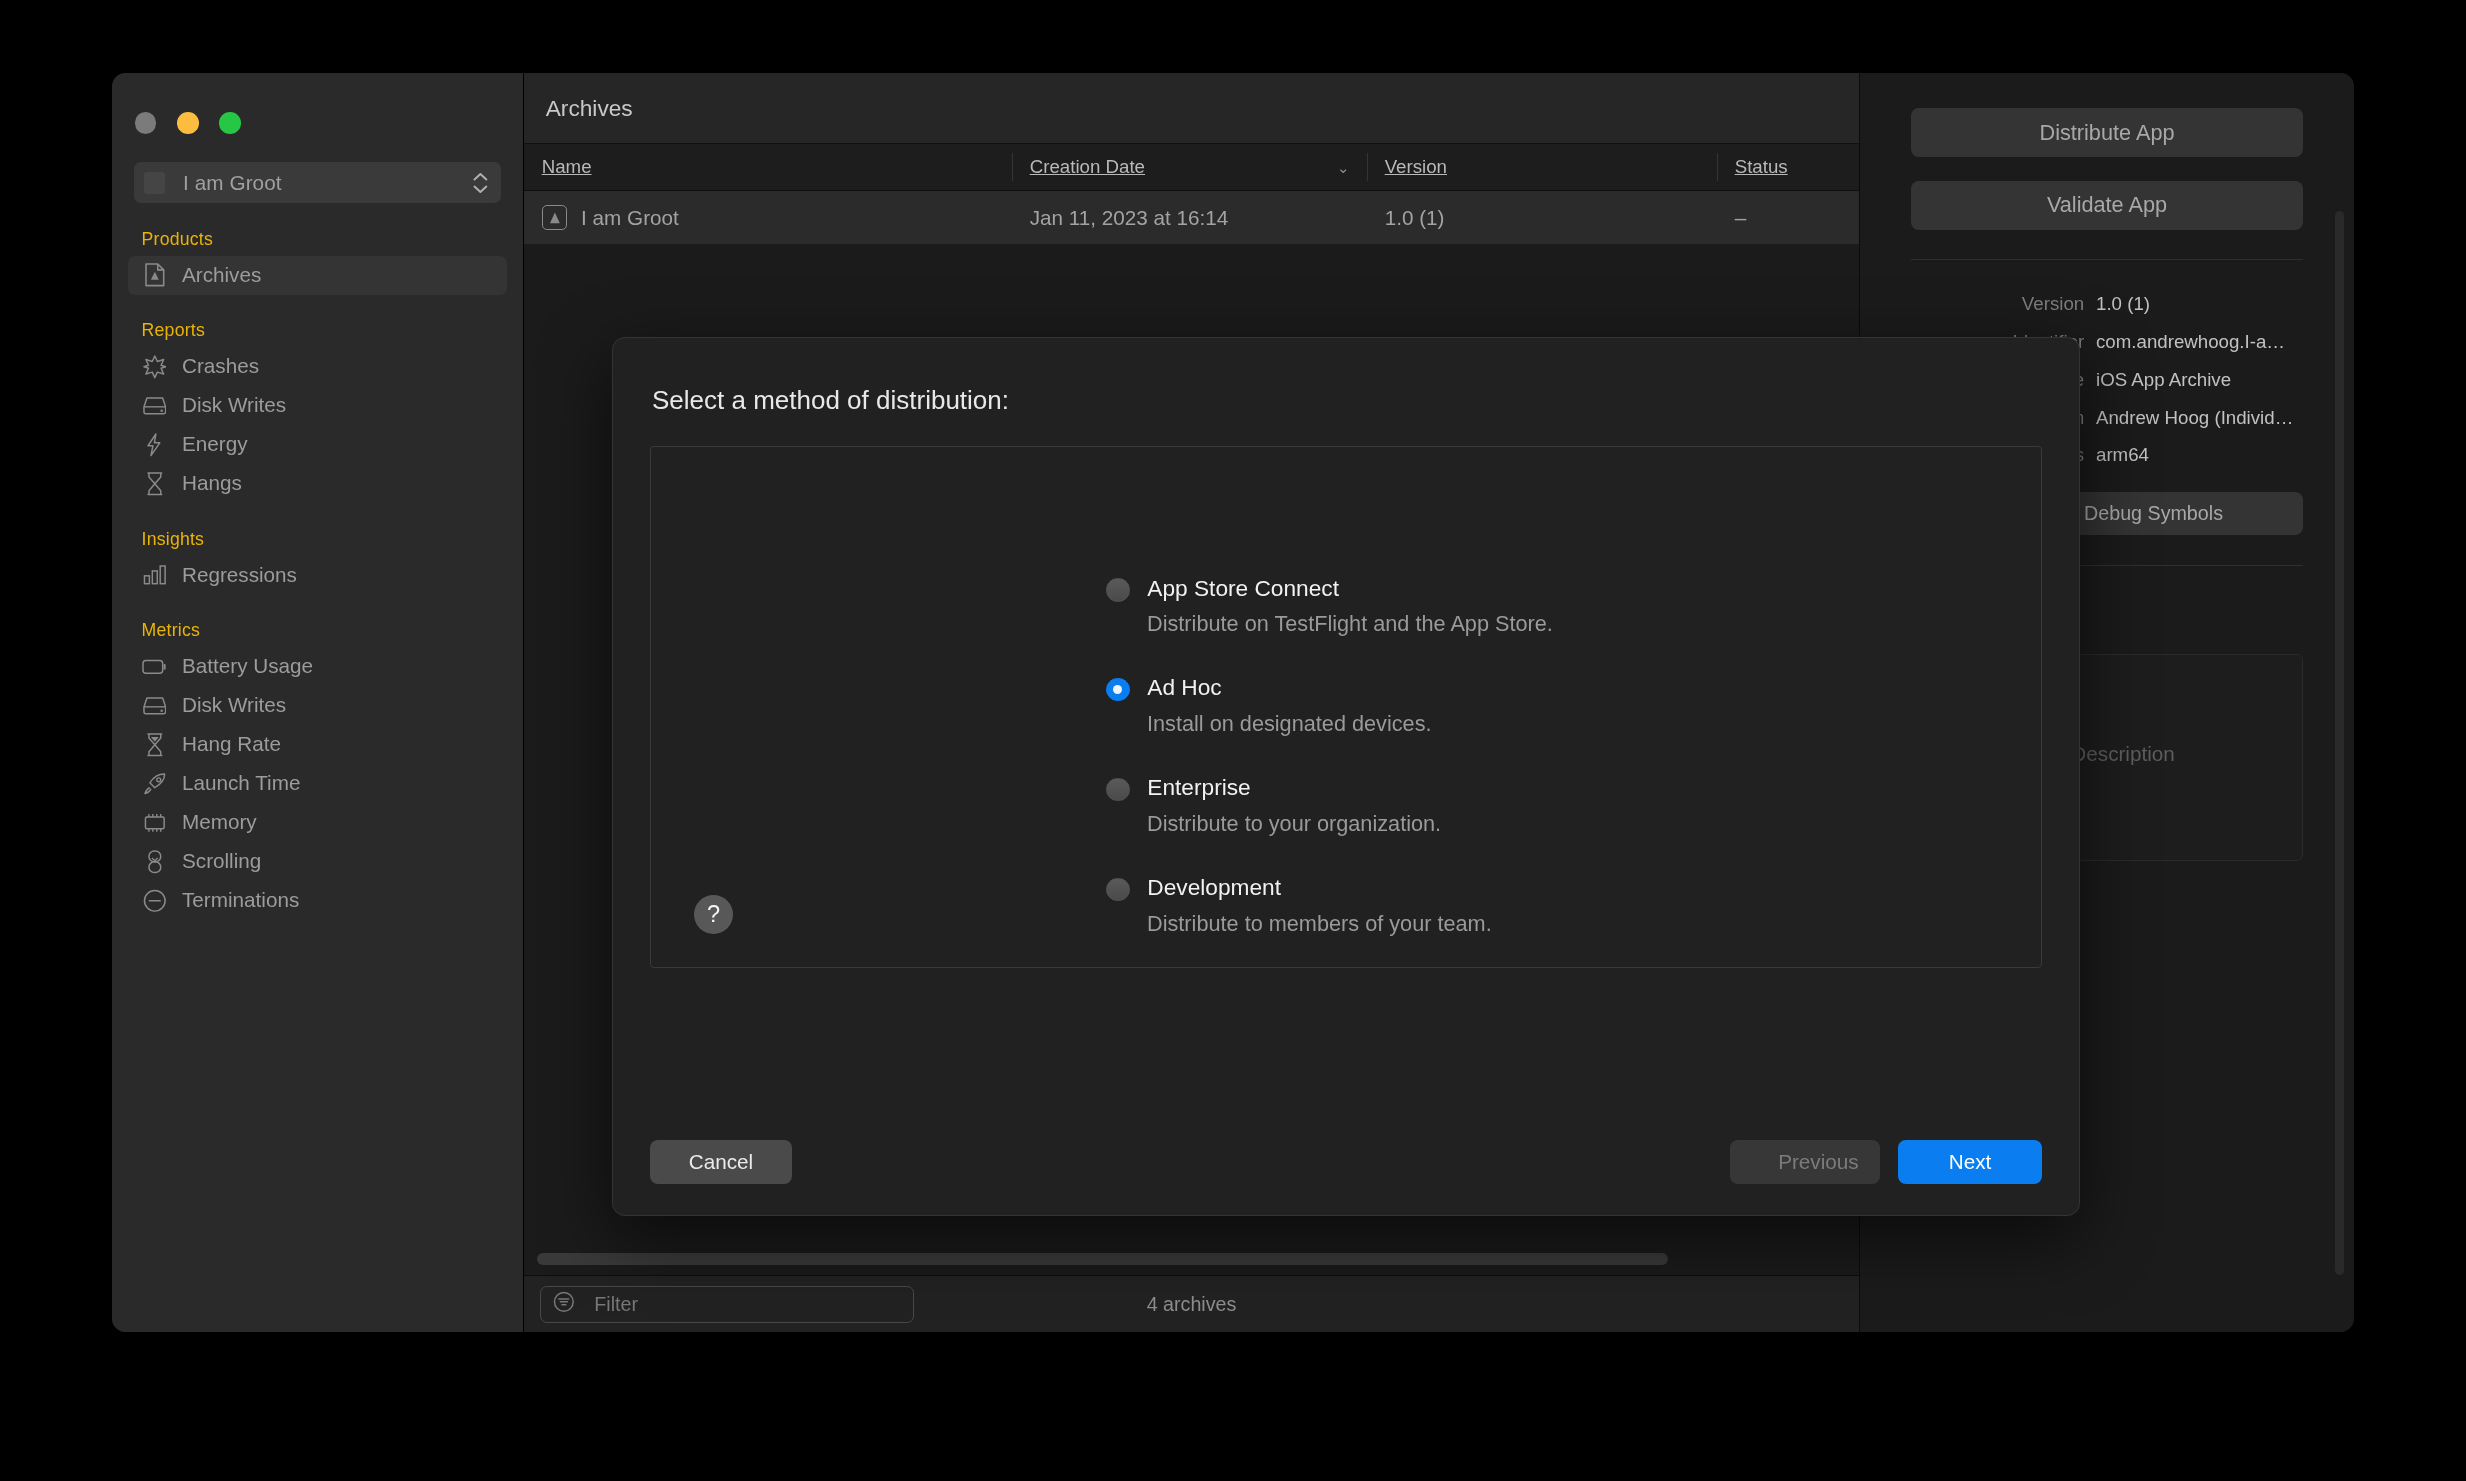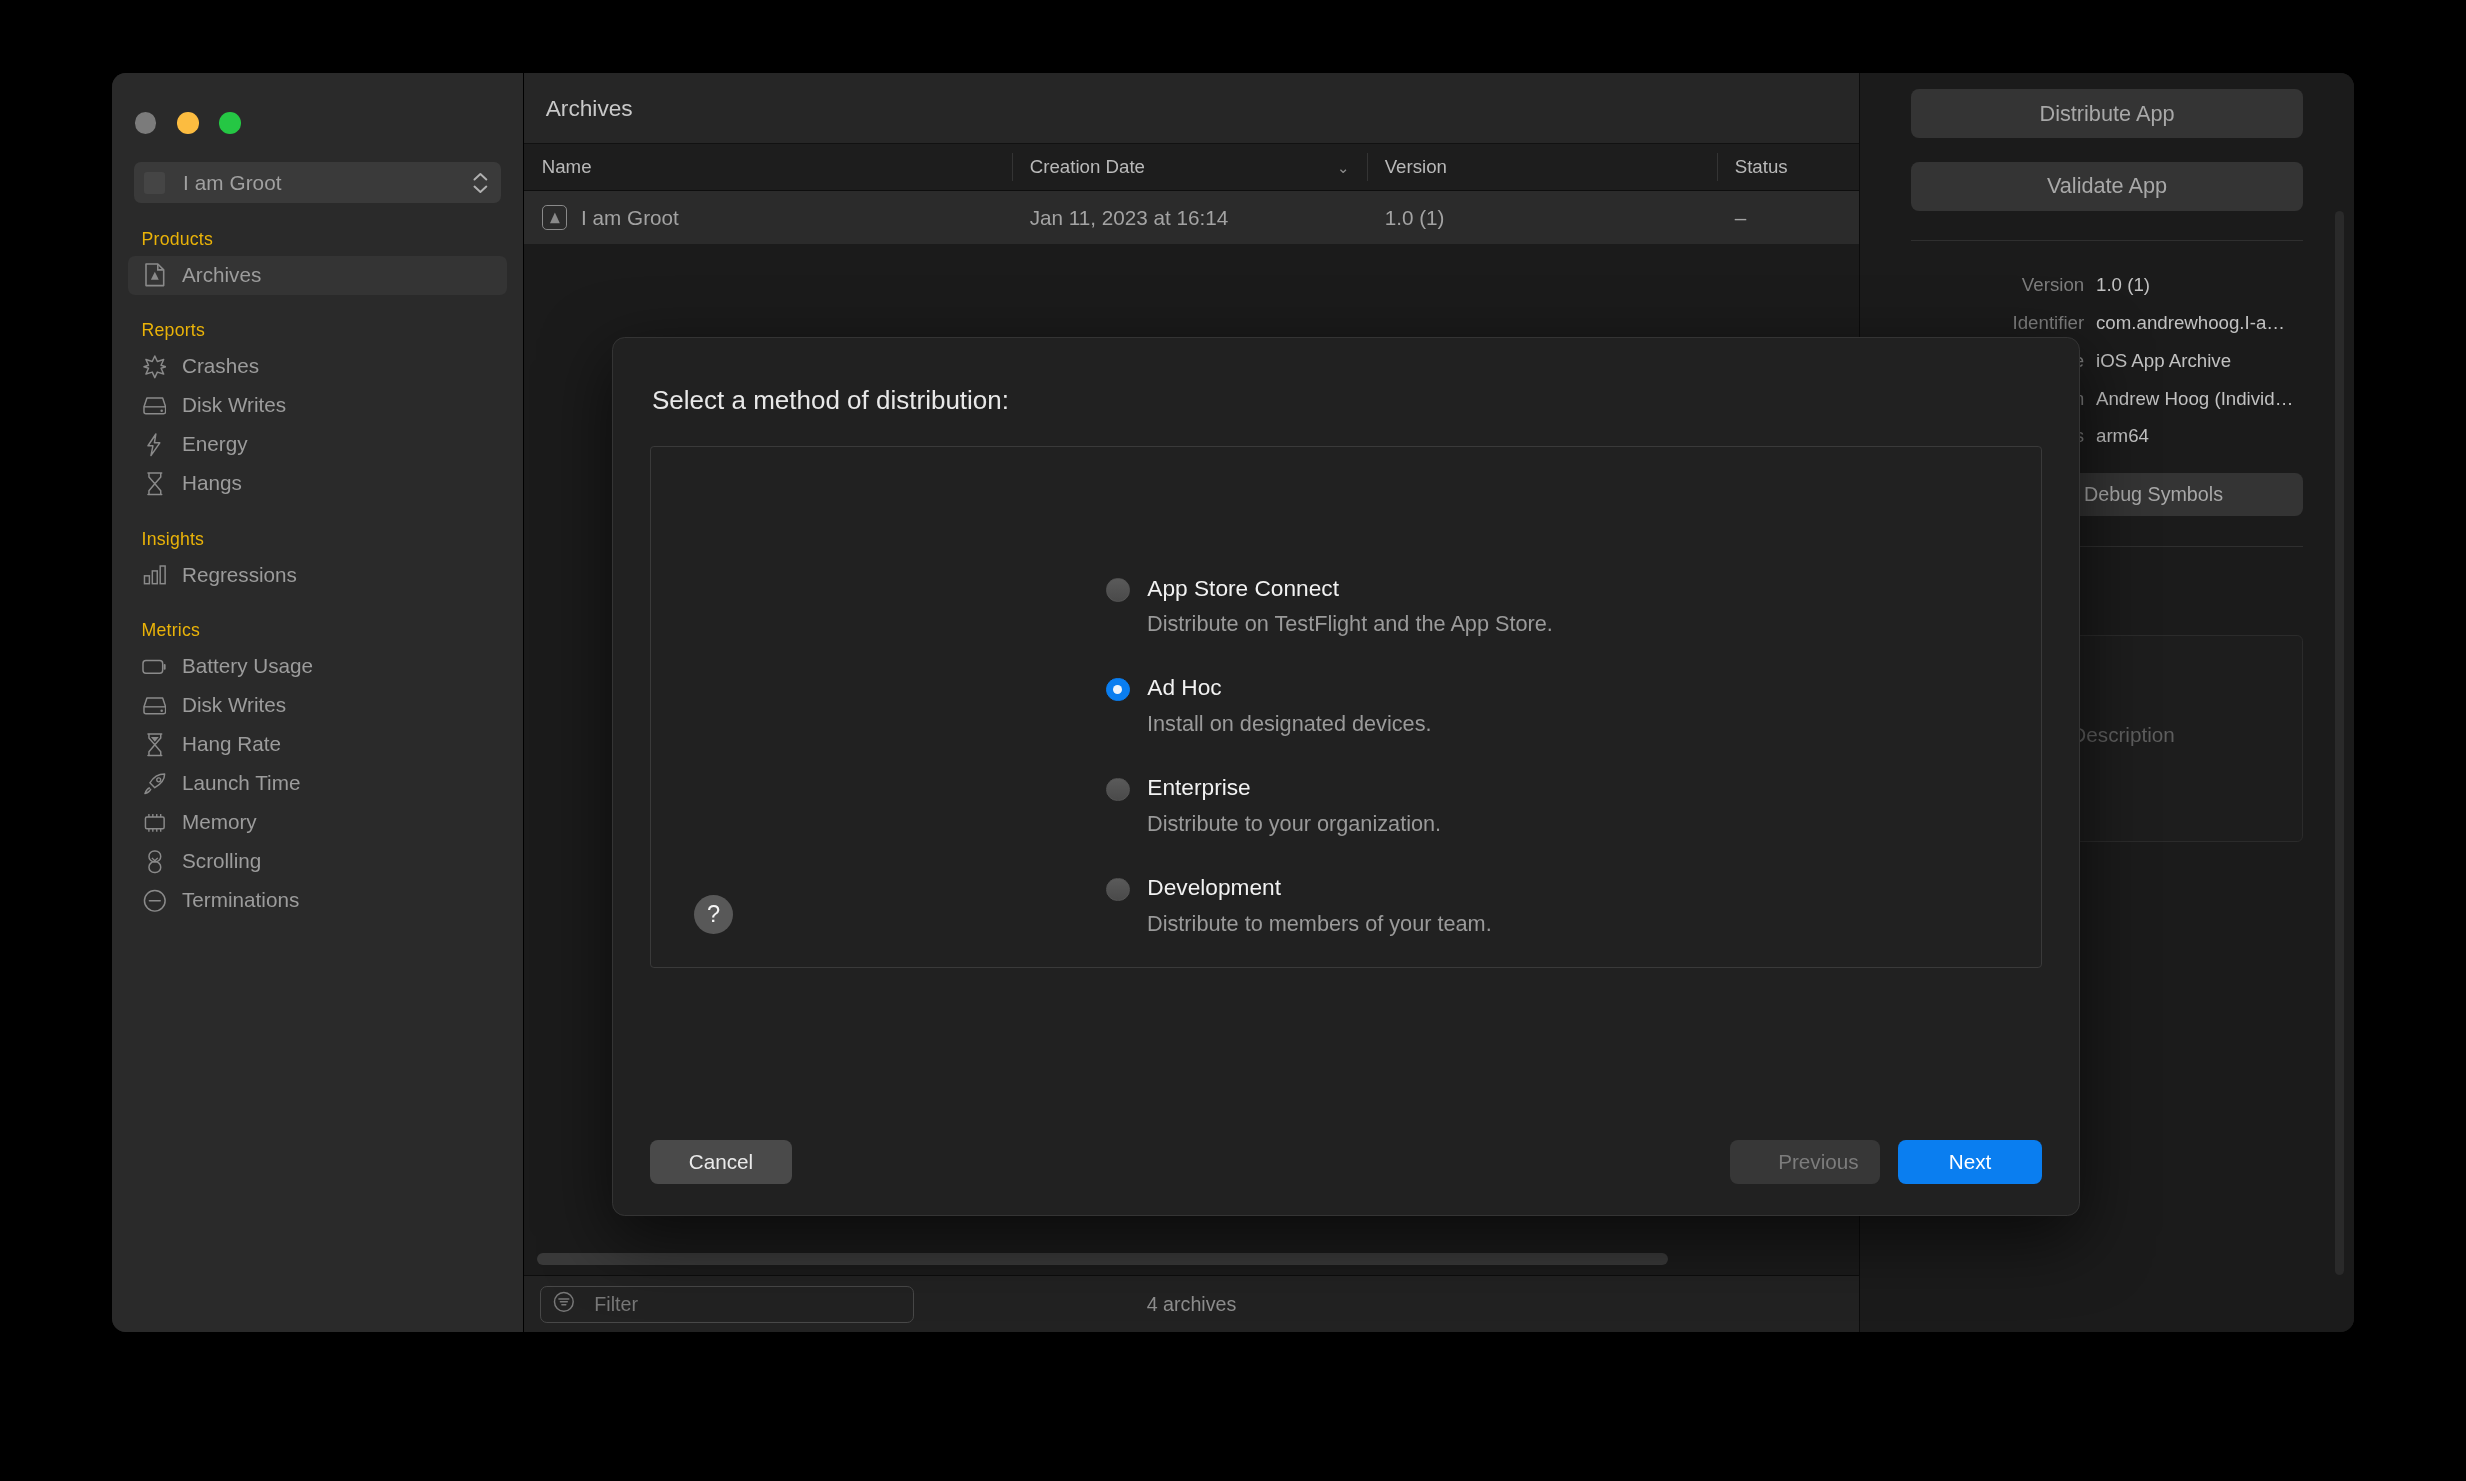--- a/index.html
+++ b/index.html
@@ -110,20 +110,21 @@
   .center-title { font-size: 22.7px; color: #c9c9c9; }
 
   .table-head {
     display: flex;
     height: 47px;
     background: #1d1d1d;
     border-bottom: 1px solid #0e0e0e;
     align-items: center;
     font-size: 18.7px;
     color: #b9b9b9;
+    text-decoration: underline;
   }
   .th { position: relative; padding-left: 17.7px; height: 100%; display: flex; align-items: center; }
   .th + .th::before {
     content: ""; position: absolute; left: 0; top: 8.9px; bottom: 8.9px;
     width: 1px; background: #343434;
   }
   .th.name { flex: 0 0 488px; }
   .th.date { flex: 0 0 355px; }
   .th.version { flex: 0 0 350px; }
   .th.status { flex: 1 1 auto; }
@@ -176,21 +177,21 @@
 
   
   #inspector {
     flex: 0 0 495px;
     background: #1b1b1b;
     border-left: 1px solid #0c0c0c;
     padding: 0 51px 0 51px;
     position: relative;
   }
   .insp-btn {
-    height: 49px; margin-top: 16px;
+    height: 49px; margin-top: 35px;
     background: #343434; border-radius: 7.9px;
     display: flex; align-items: center; justify-content: center;
     color: #a8a8a8; font-size: 21.7px;
   }
   .insp-btn.second { margin-top: 23.6px; }
   .insp-divider { height: 1px; background: #2f2f2f; margin-top: 29.6px; }
 
   .insp-rows { margin-top: 33px; }
   .insp-row { display: flex; font-size: 18.7px; margin-bottom: 15.8px; }
   .insp-key { flex: 0 0 185px; text-align: right; color: #7d7d7d; padding-right: 11.8px; }

